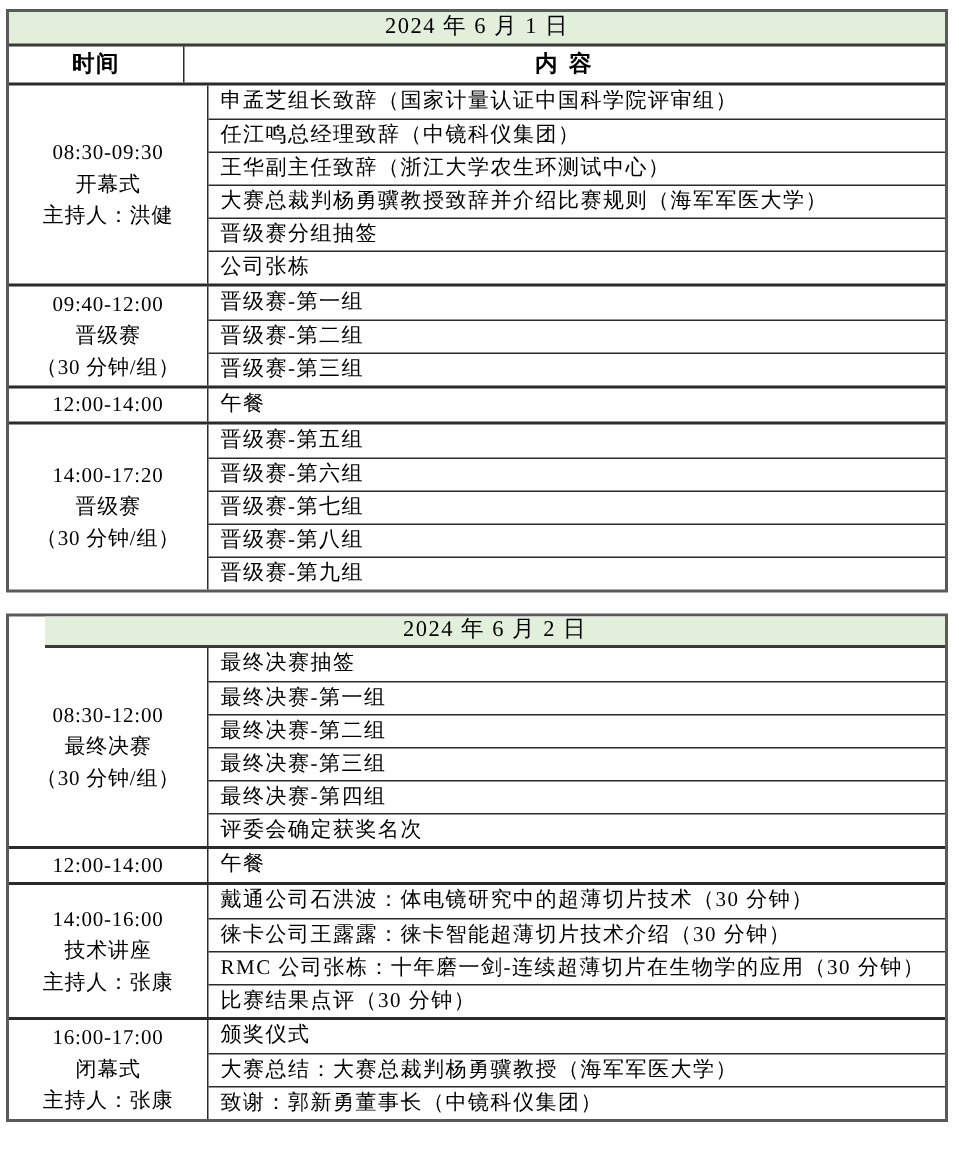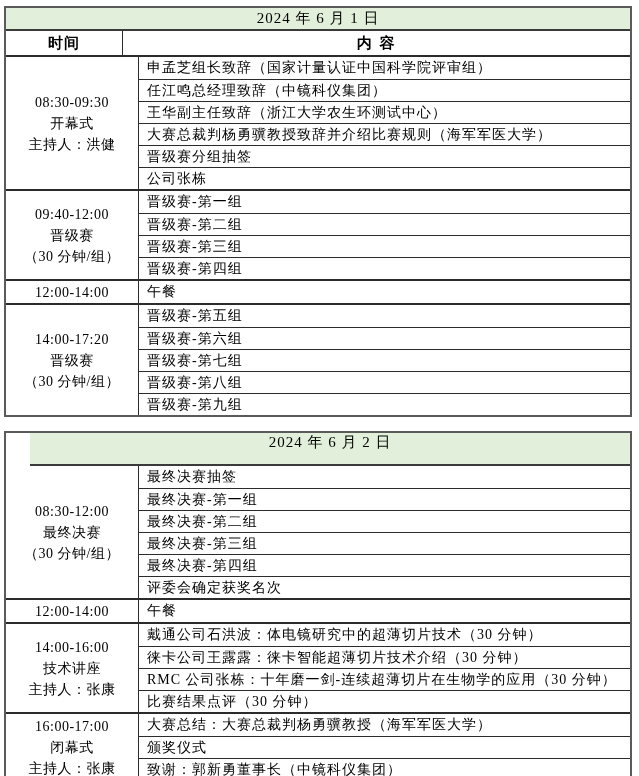--- a/index.html
+++ b/index.html
@@ -29,21 +29,21 @@
   .date-row {
     box-sizing: border-box;
     height: 23px;
     line-height: 21px;
     background: #e2efda;
     border-bottom: 2px solid #3a3a3a;
     text-align: center;
     font-size: 15px;
     letter-spacing: 1px;
   }
-  .sched-table.second .date-row { height: 33px; line-height: 19px; margin-left: 24px; }
+  .sched-table.second .date-row { height: 21px; line-height: 19px; margin-left: 24px; }
 
   .head-row {
     display: flex;
     box-sizing: border-box;
     height: 26px;
     border-bottom: 2px solid #2b2b2b;
     font-weight: bold;
     font-size: 15px;
   }
   .head-time {
@@ -122,21 +122,20 @@
     <div class="group">
       <div class="time-cell">
         <div>09:40-12:00</div>
         <div>晋级赛</div>
         <div>（30 分钟/组）</div>
       </div>
       <div class="rows">
         <div class="row">晋级赛-第一组</div>
         <div class="row">晋级赛-第二组</div>
         <div class="row">晋级赛-第三组</div>
-        <div class="row">晋级赛-第四组</div>
       </div>
     </div>
 
     <div class="group">
       <div class="time-cell">
         <div>12:00-14:00</div>
       </div>
       <div class="rows">
         <div class="row">午餐</div>
       </div>
@@ -200,20 +199,20 @@
       </div>
     </div>
 
     <div class="group">
       <div class="time-cell">
         <div>16:00-17:00</div>
         <div>闭幕式</div>
         <div>主持人：张康</div>
       </div>
       <div class="rows">
+        <div class="row">颁奖仪式</div>
         <div class="row">大赛总结：大赛总裁判杨勇骥教授（海军军医大学）</div>
-        <div class="row">颁奖仪式</div>
         <div class="row">致谢：郭新勇董事长（中镜科仪集团）</div>
       </div>
     </div>
   </section>
 
 </div>
 
 </body></html>

